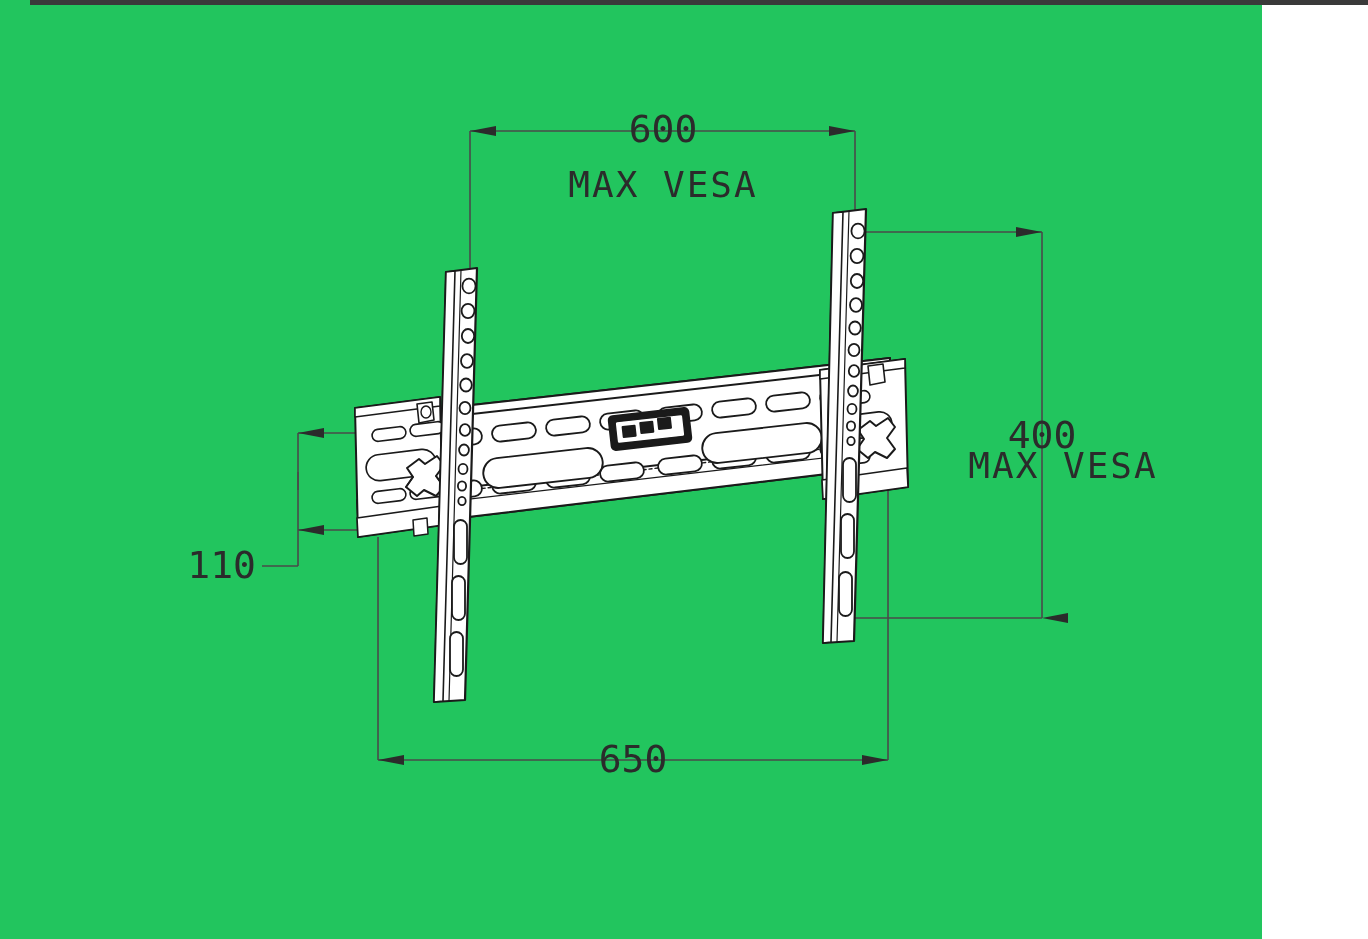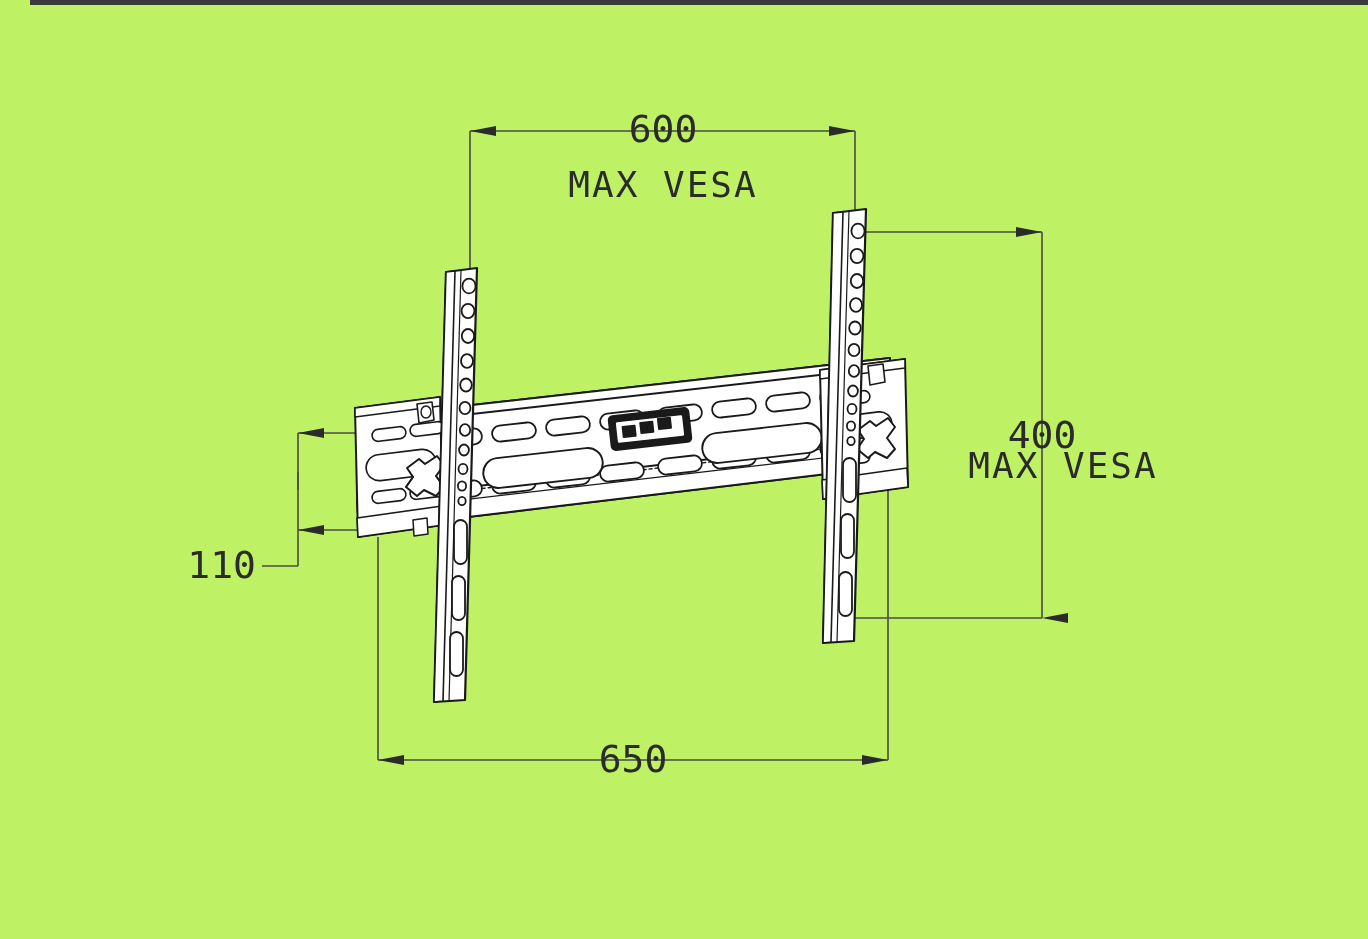--- a/index.html
+++ b/index.html
@@ -9,23 +9,23 @@
     background: #ffffff;
   }
   body {
     width: 1368px;
     height: 939px;
     overflow: hidden;
     font-family: "DejaVu Sans Mono", monospace;
   }
   #drawing-root {
     position: relative;
-    width: 1368px;
+    width: 1262px;
     height: 939px;
-    background: #bef264;
+    background: #22c55e;
   }
   #cad-svg {
     position: absolute;
     top: 0;
     left: 0;
     width: 1368px;
     height: 939px;
     display: block;
   }
   .dim-text {

